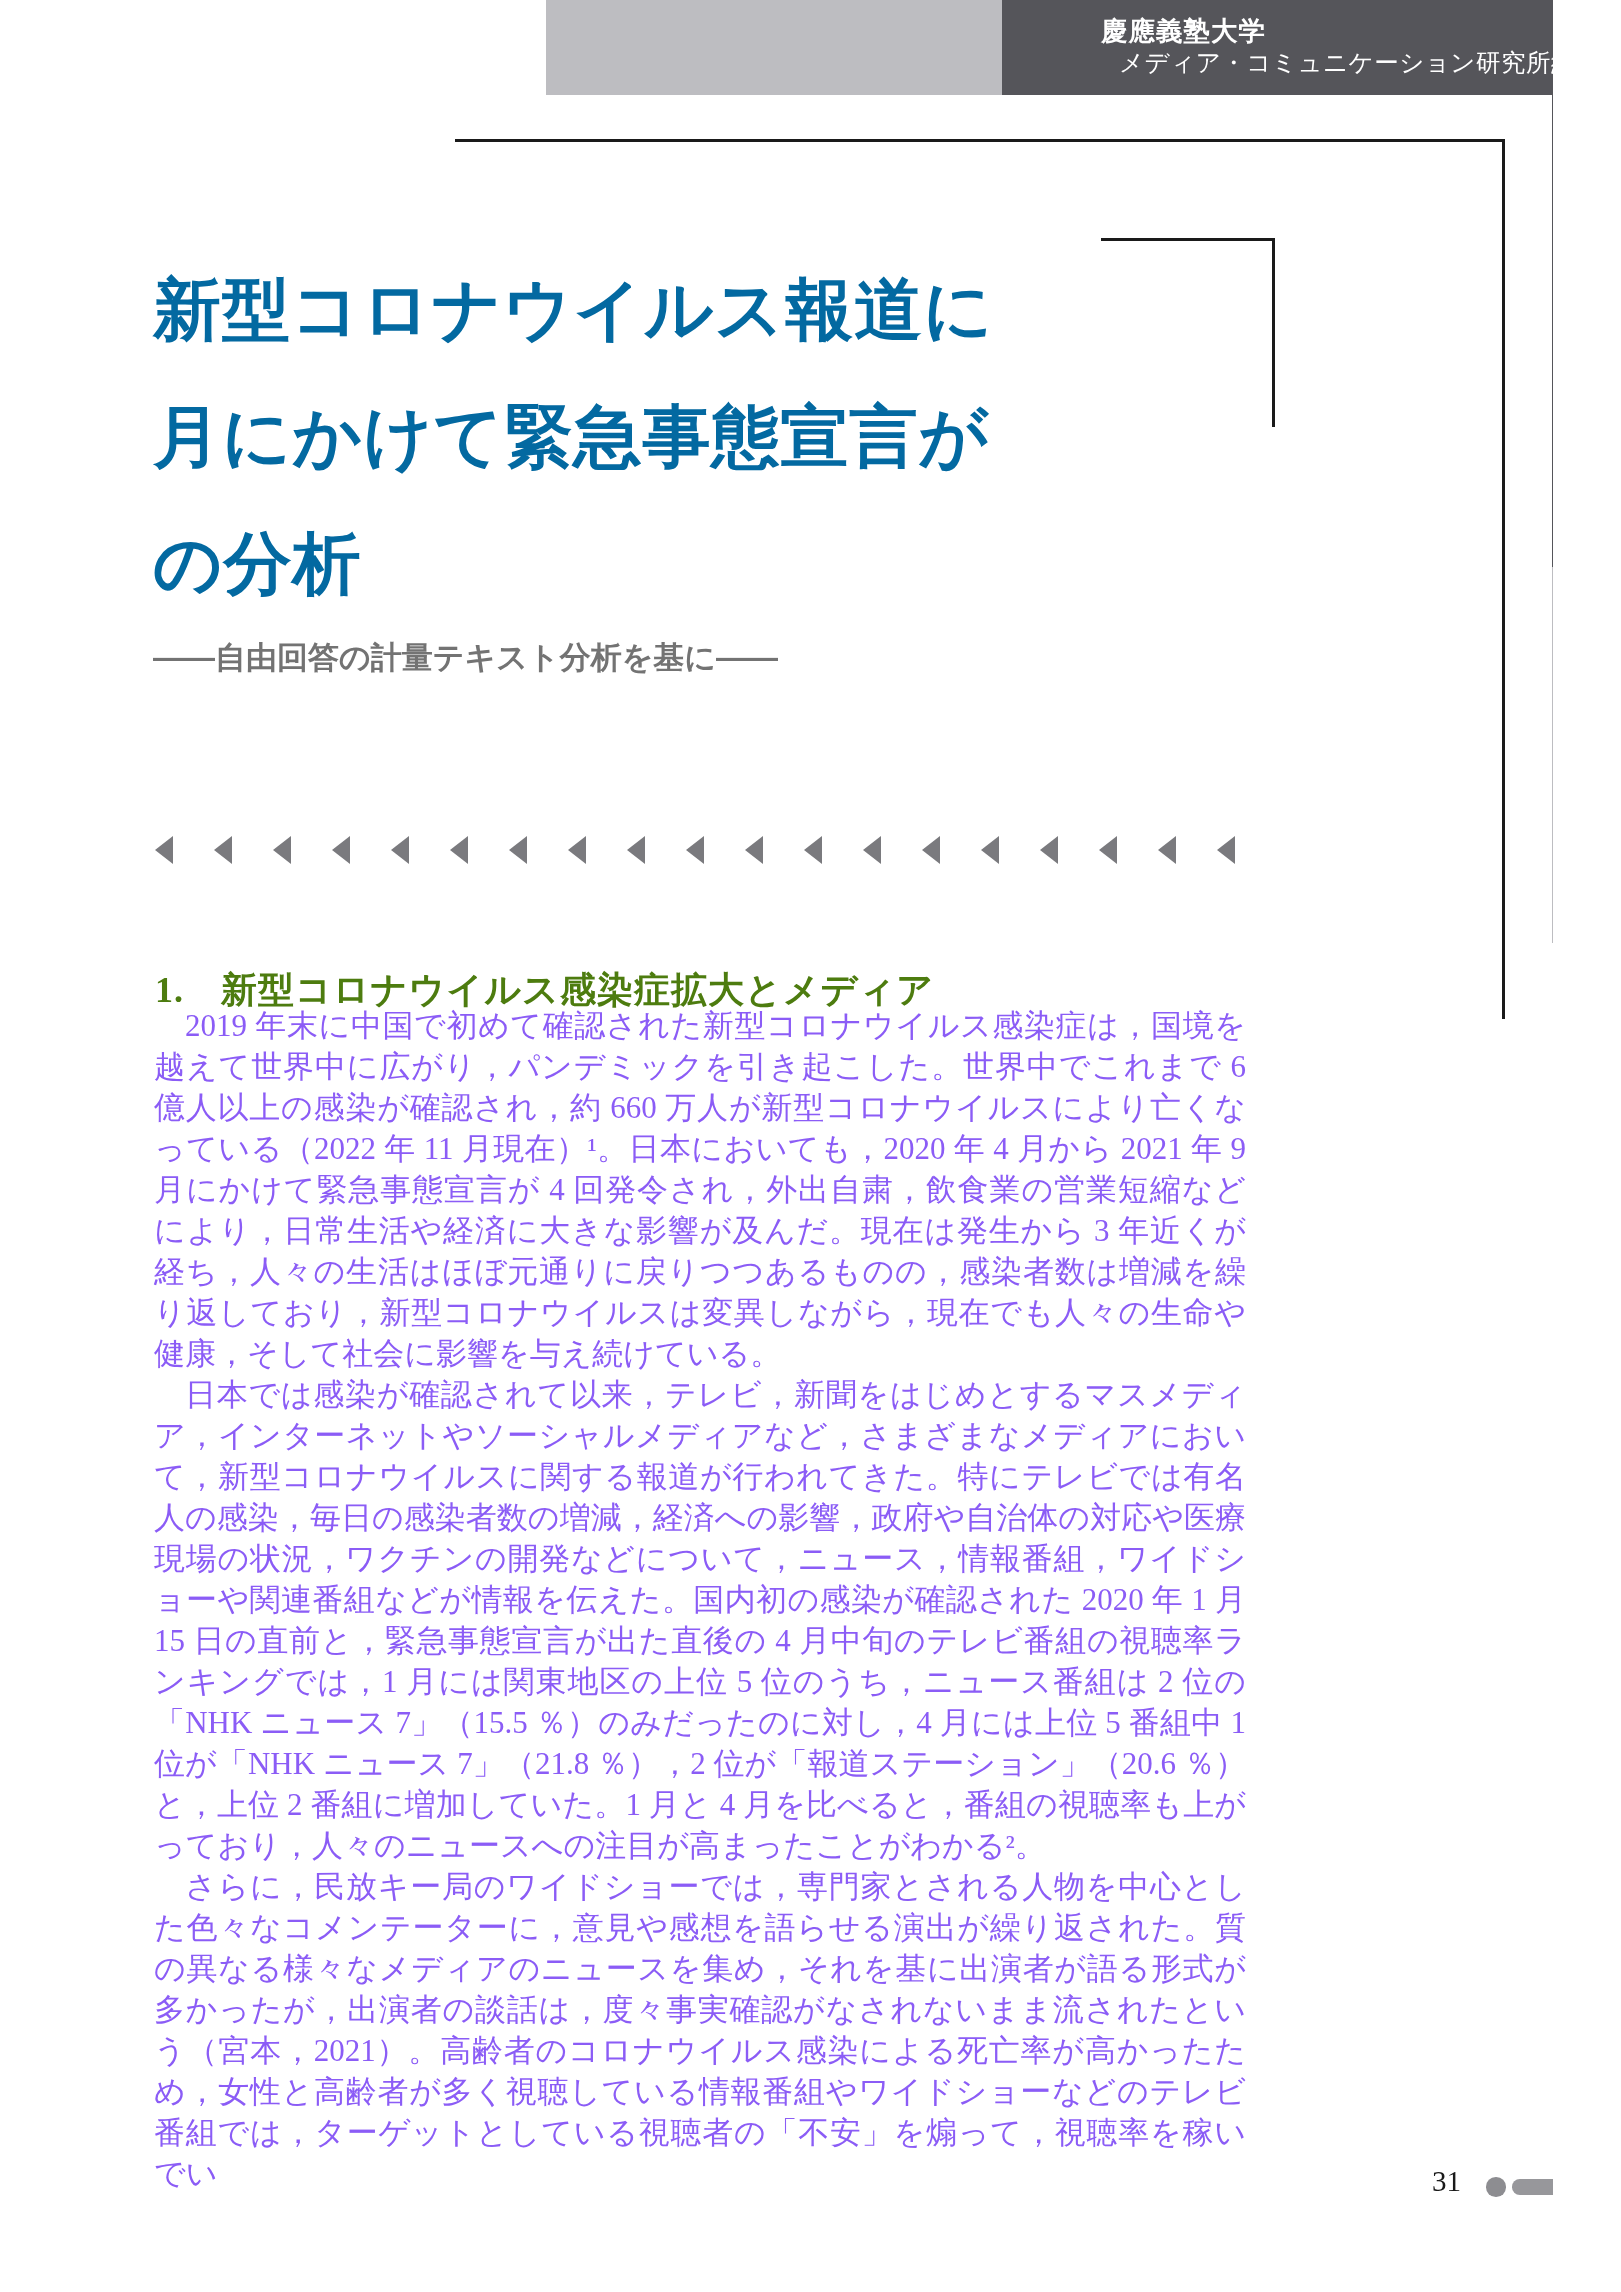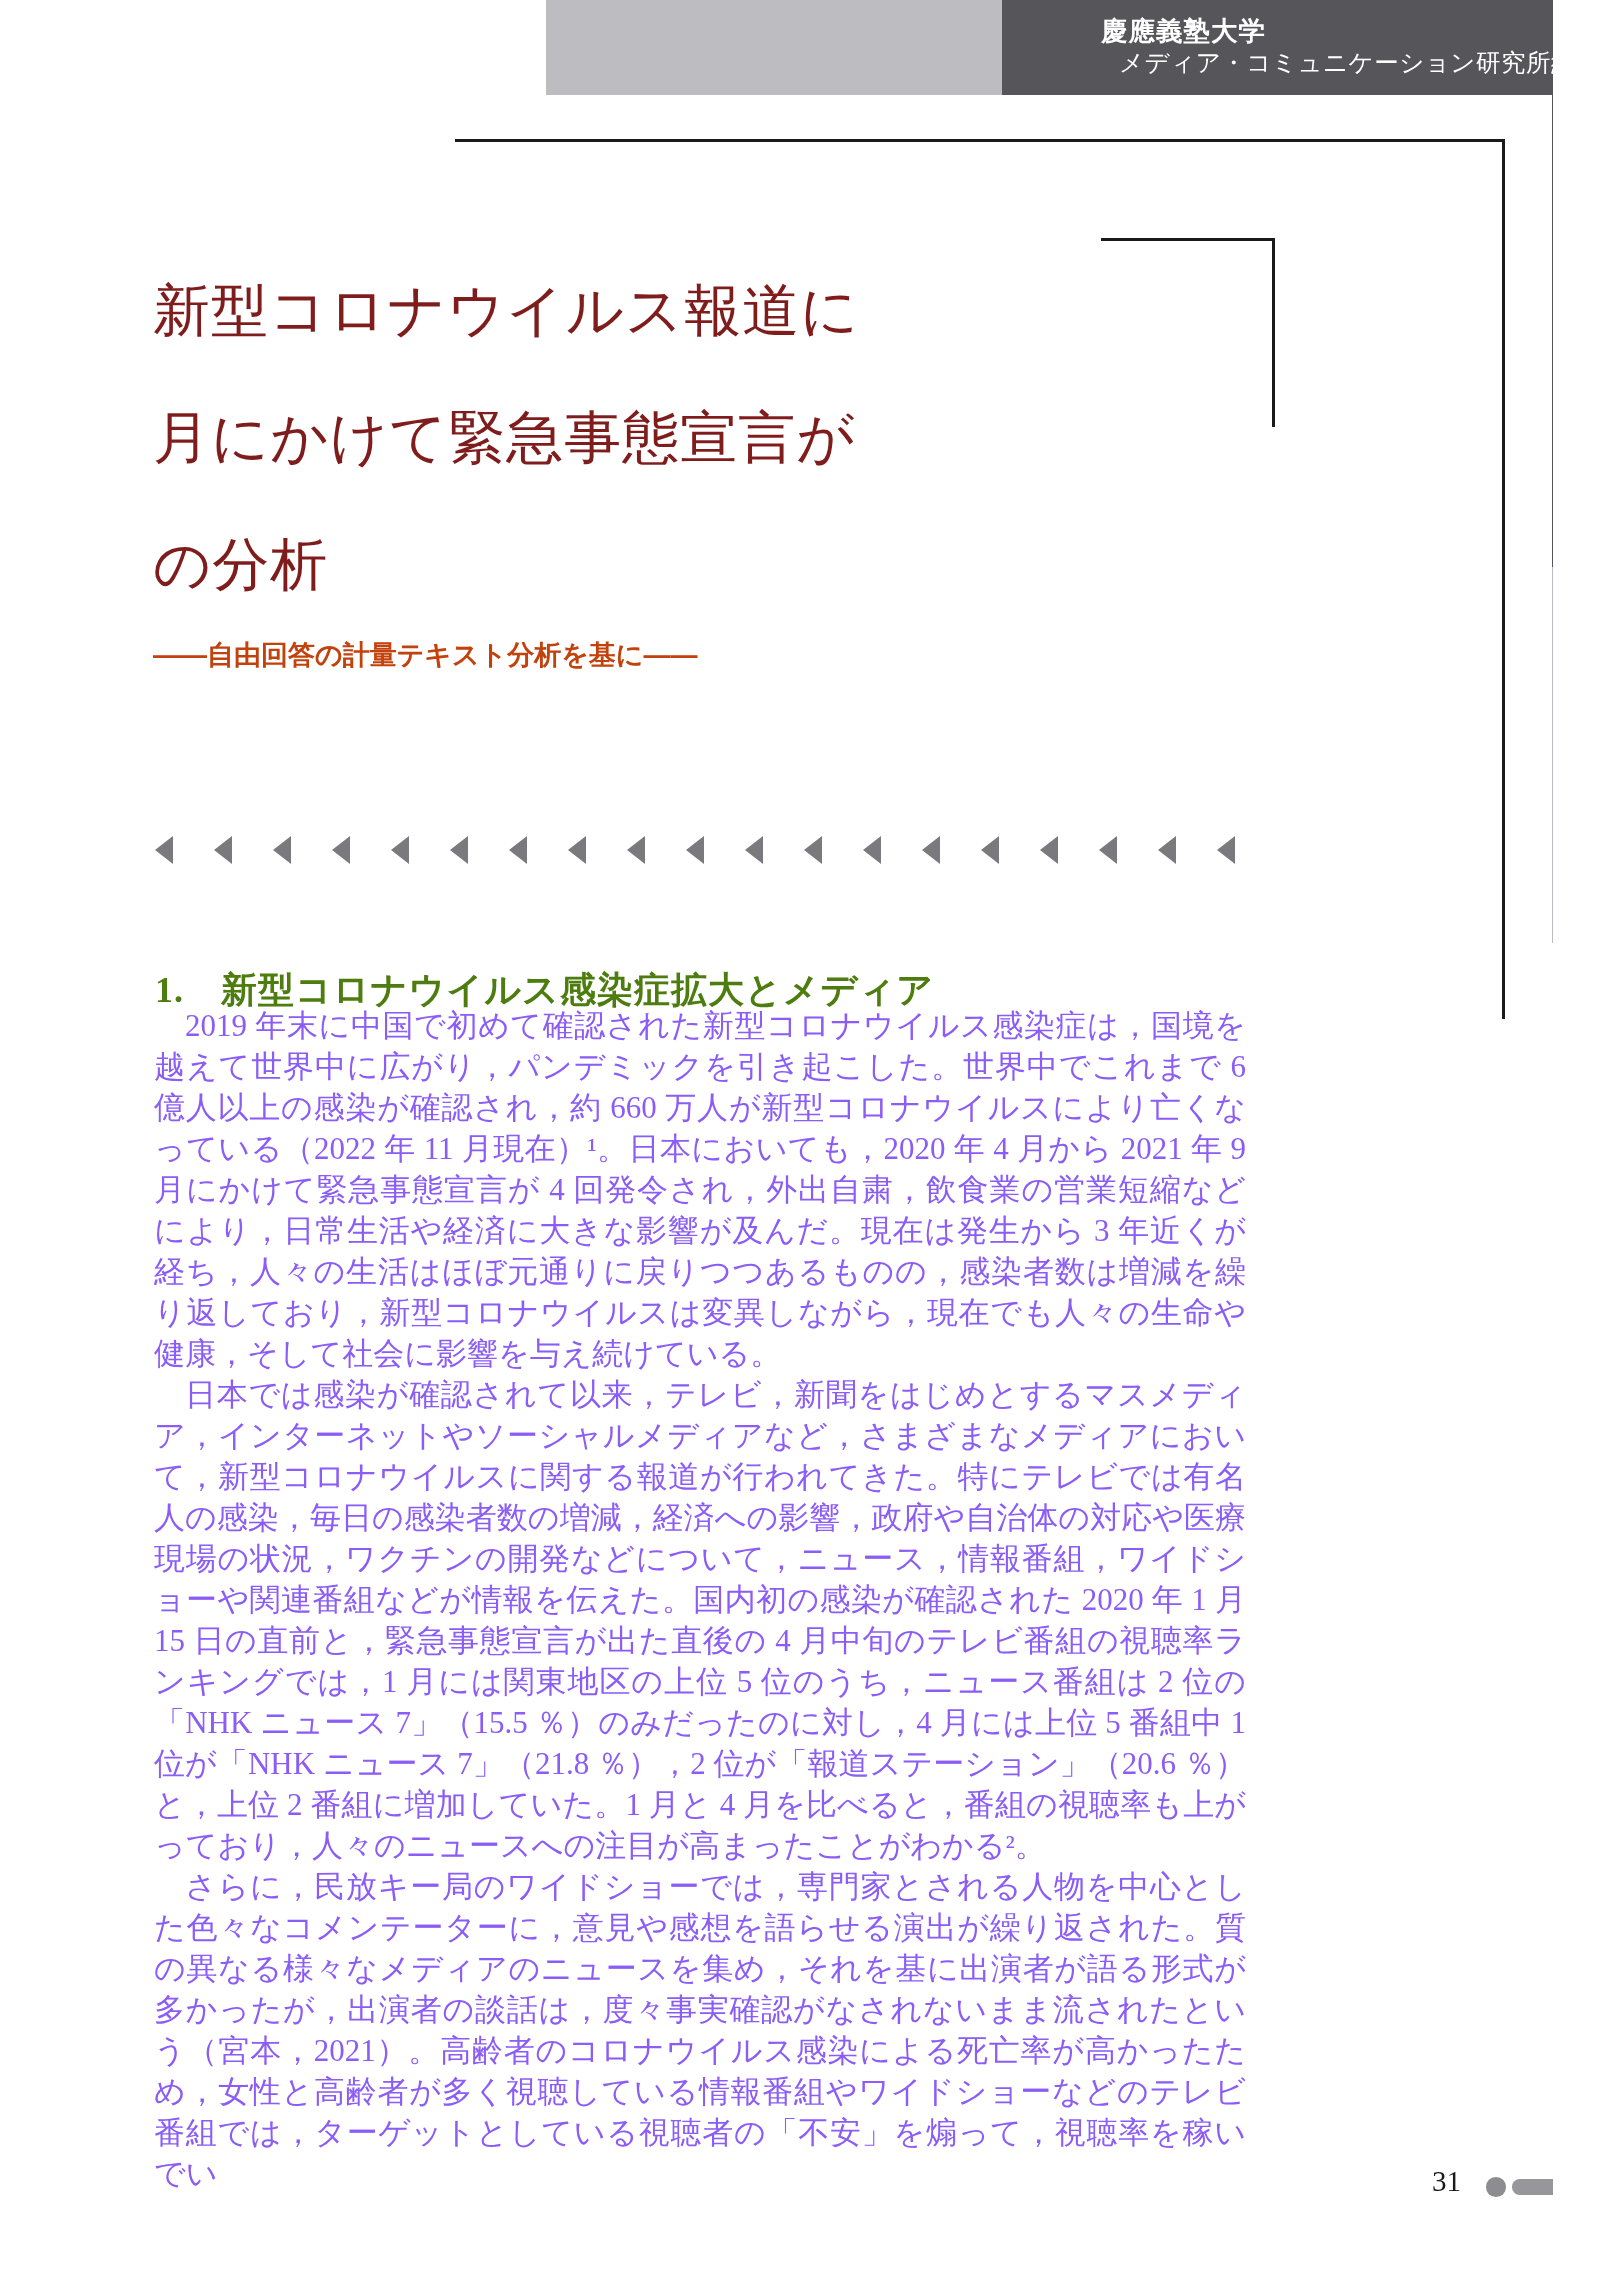--- a/index.html
+++ b/index.html
@@ -35,27 +35,27 @@
   .topbar-text .l2{font-size:24.5px;font-weight:normal;letter-spacing:0.5px;margin-left:18px;}
   
   .rule{position:absolute;background:#1a1a1a;}
   .rule-top{left:455px;top:139px;width:1050px;height:2.9px;}
   .rule-right{left:1502px;top:139px;width:2.9px;height:880px;}
   .bracket-h{left:1101px;top:238px;width:174px;height:2.9px;}
   .bracket-v{left:1272px;top:238px;width:2.9px;height:189px;}
   
   .title{
     position:absolute;left:153px;top:247px;
-    font-size:57px;font-weight:normal;line-height:127px;
-    letter-spacing:1px;white-space:nowrap;color:#7f1d1d;
+    font-size:68px;font-weight:bold;line-height:127px;
+    letter-spacing:1px;white-space:nowrap;color:#0369a1;
   }
   .subtitle{
     position:absolute;left:153px;top:637px;
     font-family:"Liberation Sans","DejaVu Sans",sans-serif;
-    font-size:27px;font-weight:bold;white-space:nowrap;color:#c2410c;
+    font-size:31px;font-weight:bold;white-space:nowrap;color:#737373;
   }
   .author{
     position:absolute;left:588px;top:751px;width:657px;
     text-align:right;
     font-family:"Liberation Sans","DejaVu Sans",sans-serif;
     font-size:39px;font-weight:normal;color:#222;
     letter-spacing:2px;white-space:nowrap;
   }
   
   .tri-row{

